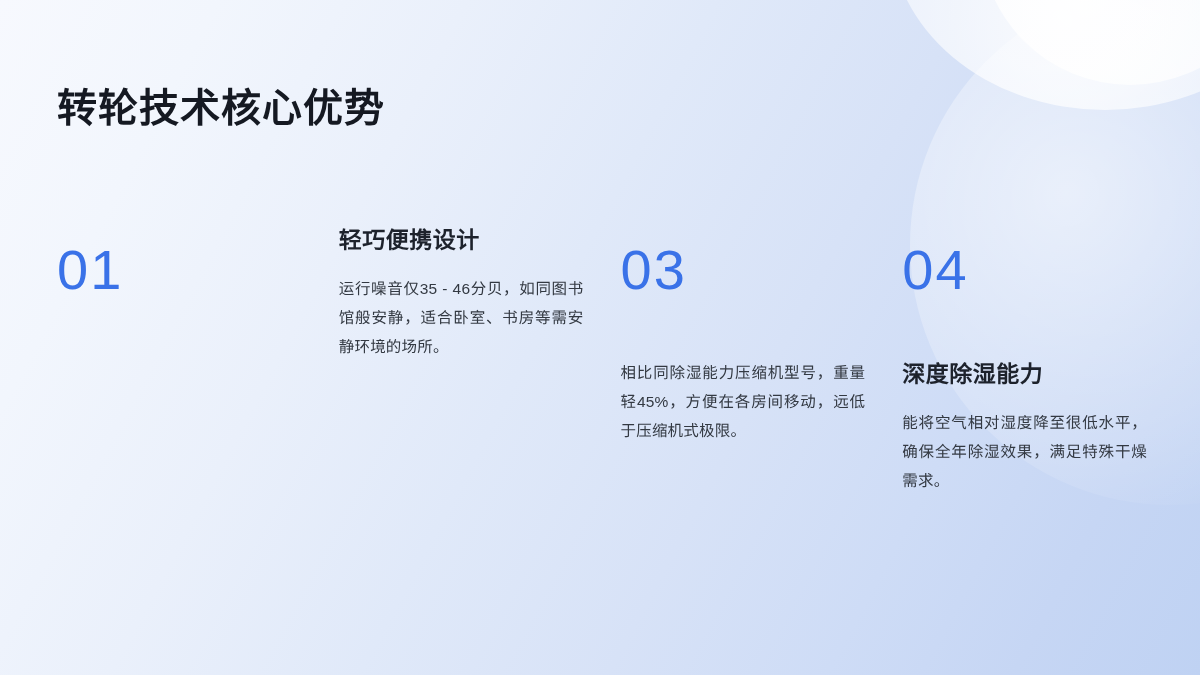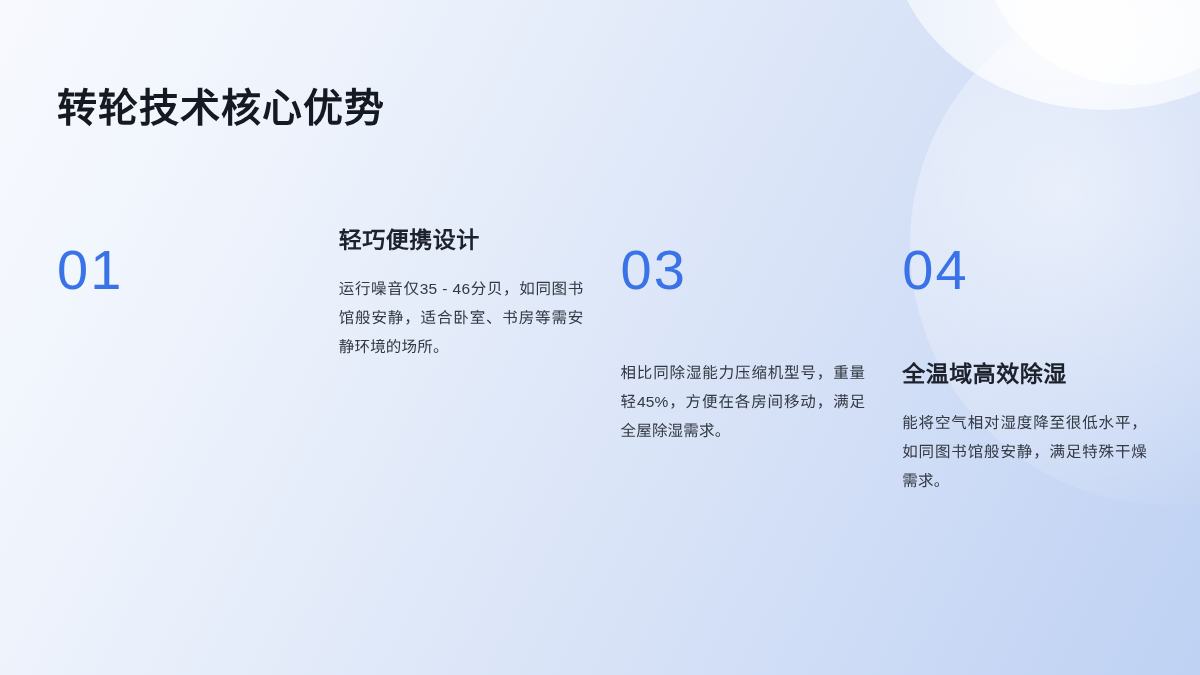--- a/index.html
+++ b/index.html
@@ -140,23 +140,23 @@
       <div class="col-number">01</div>
     </div>
 
     <div class="col">
       <div class="col-heading">轻巧便携设计</div>
       <div class="col-body">运行噪音仅35 - 46分贝，如同图书馆般安静，适合卧室、书房等需安静环境的场所。</div>
     </div>
 
     <div class="col">
       <div class="col-number">03</div>
-      <div class="col-body">相比同除湿能力压缩机型号，重量轻45%，方便在各房间移动，满足全屋除湿需求。</div>
+      <div class="col-body">相比同除湿能力压缩机型号，重量轻45%，方便在各房间移动，远低于压缩机式极限。</div>
     </div>
 
     <div class="col">
       <div class="col-number">04</div>
-      <div class="col-heading">全温域高效除湿</div>
-      <div class="col-body">能将空气相对湿度降至很低水平，如同图书馆般安静，满足特殊干燥需求。</div>
+      <div class="col-heading">深度除湿能力</div>
+      <div class="col-body">能将空气相对湿度降至很低水平，确保全年除湿效果，满足特殊干燥需求。</div>
     </div>
 
   </div>
 </div>
 
 </body></html>

